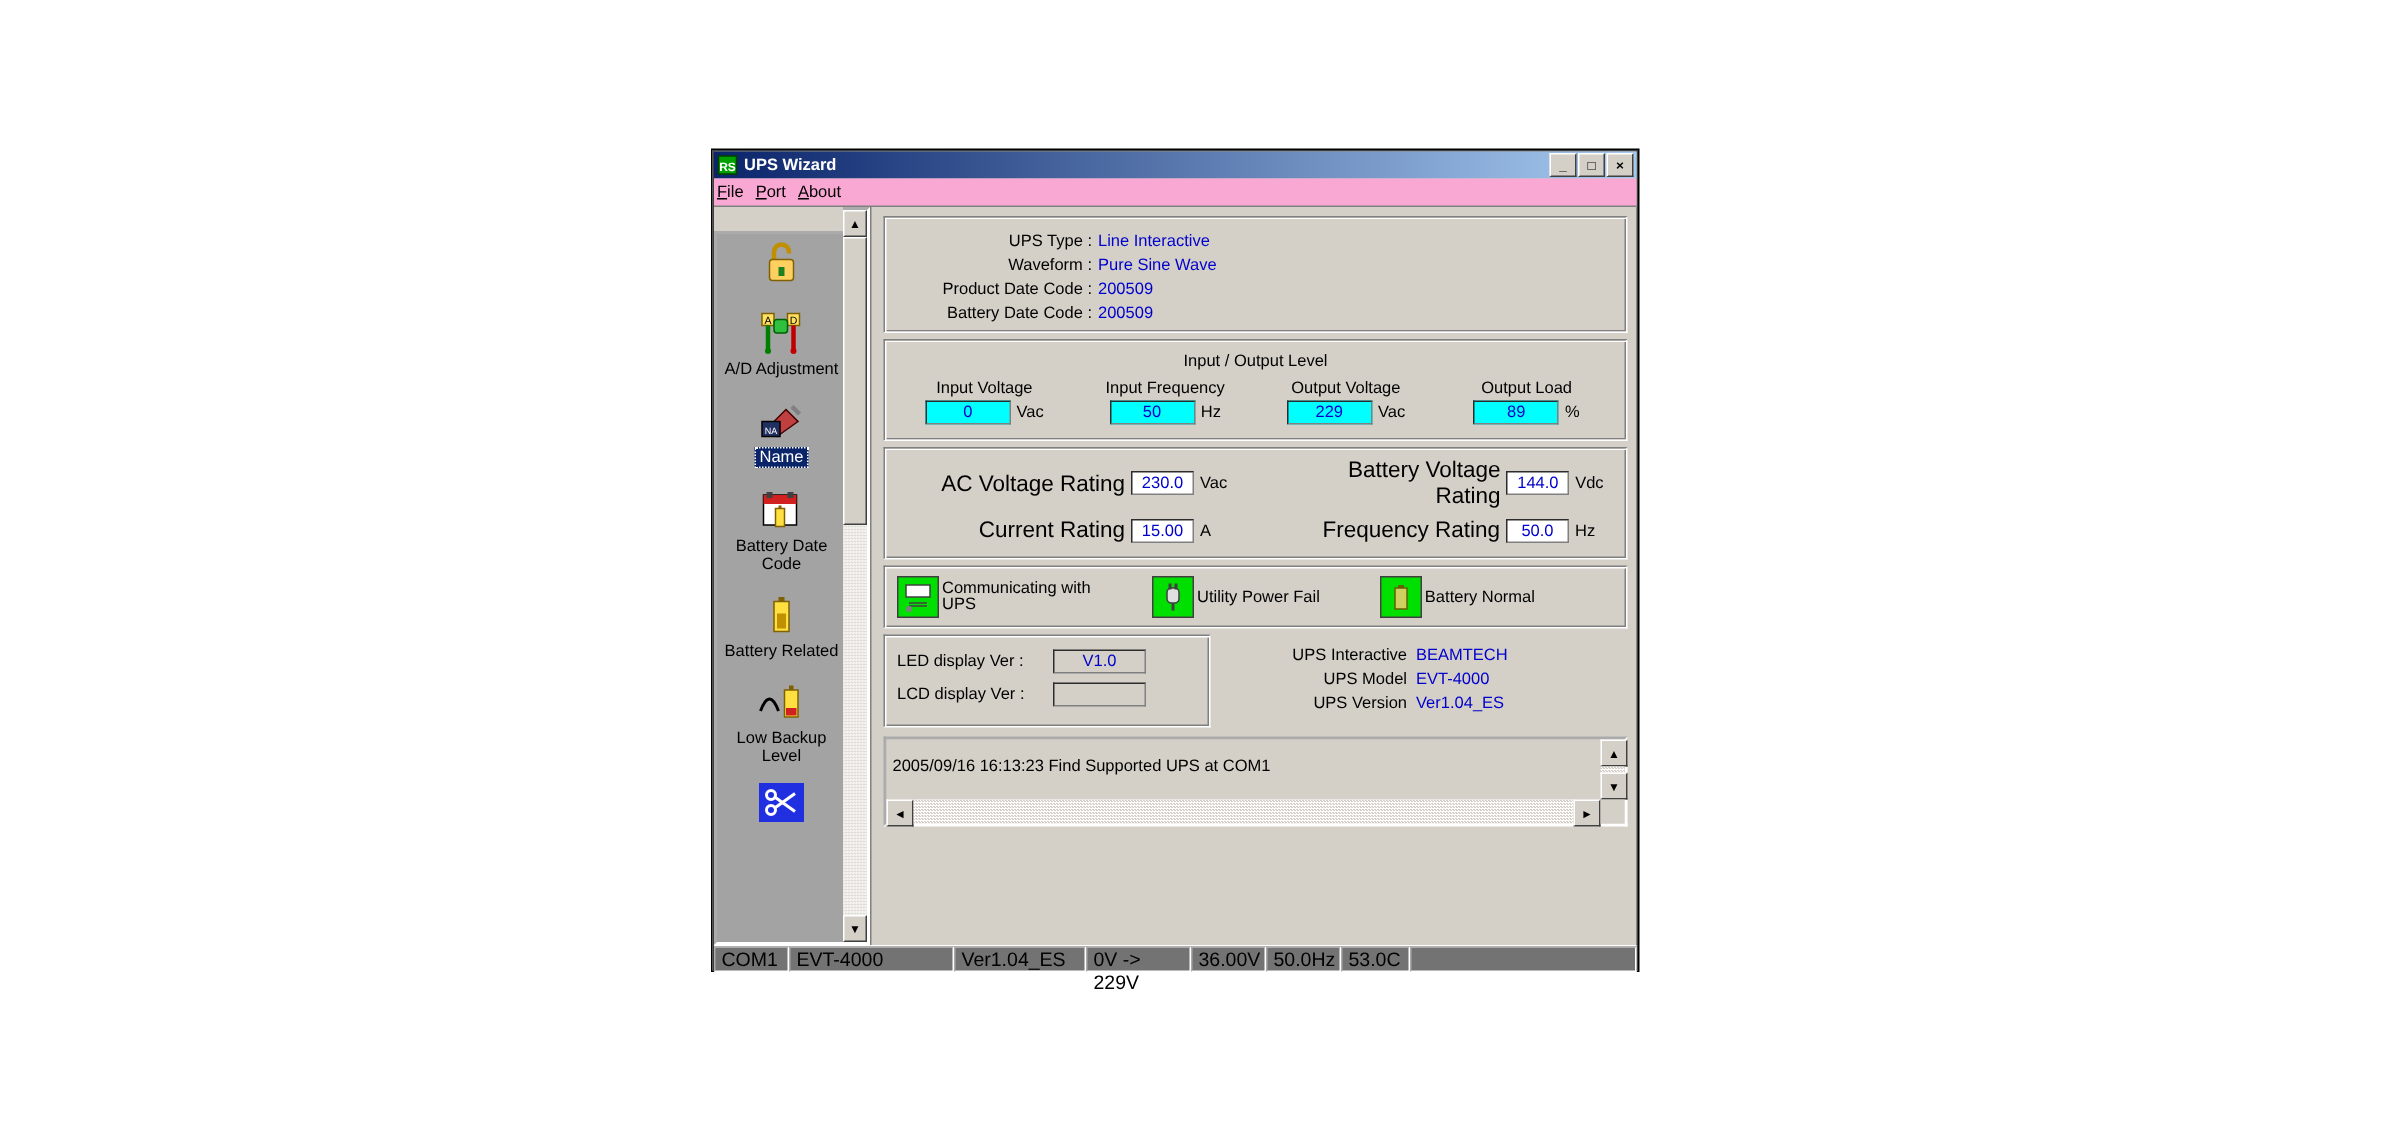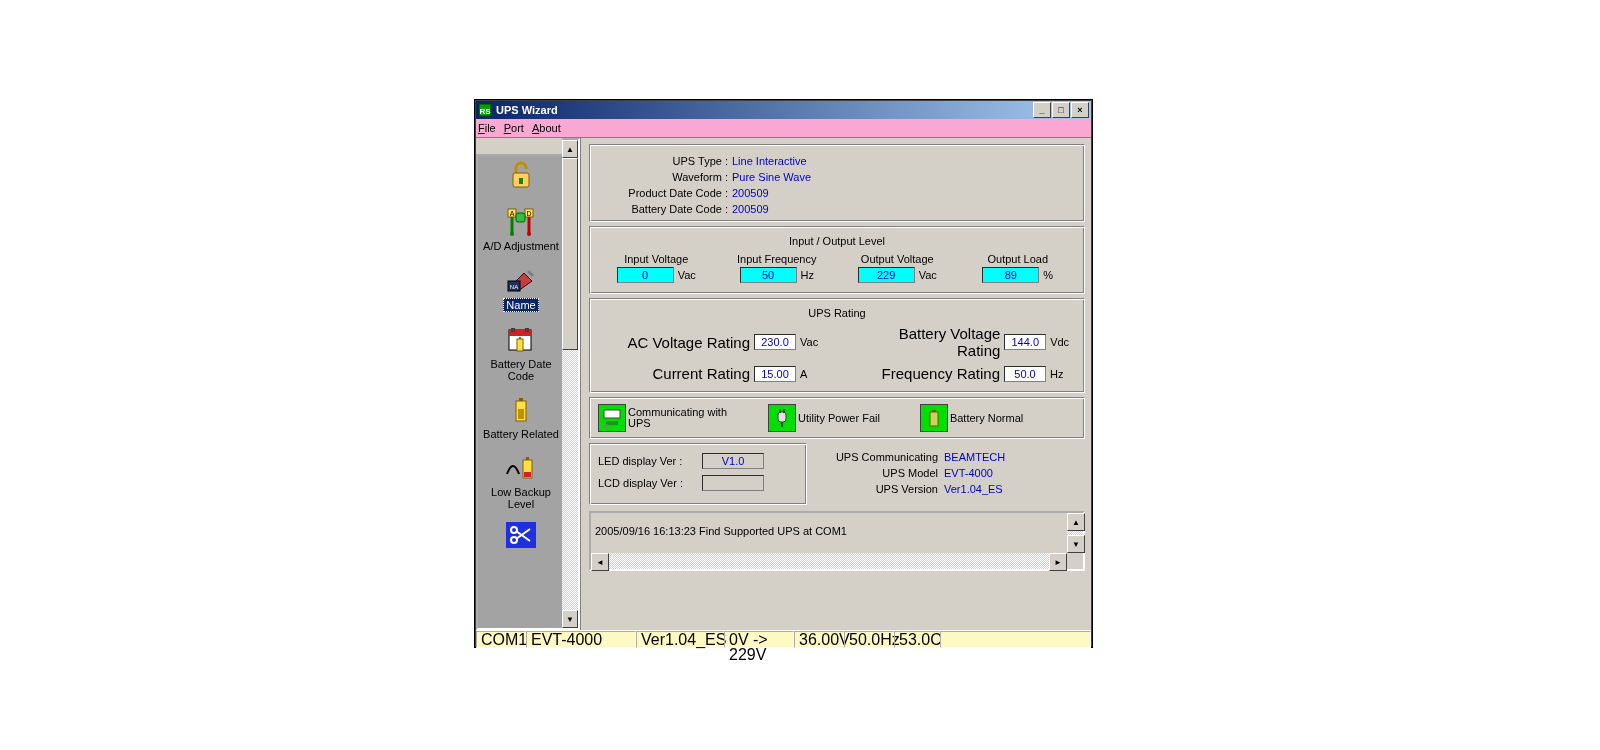--- a/index.html
+++ b/index.html
@@ -67,21 +67,21 @@
   
   .logwrap{border:2px inset #fff;height:56px;position:relative;background:#d4d0c8}
   .log-area{position:absolute;left:0;top:0;right:16px;bottom:16px;background:#d4d0c8;padding:12px 4px;font-size:11px;overflow:hidden}
   .log-vsb{position:absolute;right:0;top:0;bottom:16px;width:16px;background:#d4d0c8}
   .log-vsb .sbtn,.log-hsb .sbtn{width:16px;height:16px;background:#d4d0c8;border:1px solid #fff;border-right-color:#404040;border-bottom-color:#404040;display:flex;align-items:center;justify-content:center;font-size:8px;cursor:pointer}
   .log-vsb .strack{height:calc(100% - 32px);background:repeating-conic-gradient(#d4d0c8 0% 25%,#fff 0% 50%) 50%/2px 2px}
   .log-hsb{position:absolute;left:0;right:16px;bottom:0;height:16px;display:flex}
   .log-hsb .strack{flex:1;background:repeating-conic-gradient(#d4d0c8 0% 25%,#fff 0% 50%) 50%/2px 2px}
   .log-corner{position:absolute;right:0;bottom:0;width:16px;height:16px;background:#d4d0c8}
   
-  .statusbar{height:17px;background:#fef9c3;display:flex;align-items:flex-start;font-size:16px;border-top:1px solid #fff}
+  .statusbar{height:17px;background:#737373;display:flex;align-items:flex-start;font-size:13px;border-top:1px solid #fff}
   .statusbar .cell{height:15px;border:1px inset #fff;padding:0 4px;line-height:15px;margin-right:0}
   
   svg{display:block}
 </style>
 </head>
 <body>
 
 <div class="screen">
   <div class="win">
 
@@ -259,21 +259,20 @@
               <div class="io-lab">Output Load</div>
               <div class="io-valwrap">
                   <div class="io-val">89</div>
                   <span class="unit">%</span>
                 </div>
             </div>
           </div>
         </div>
 
         <div class="groupbox">
-          <div class="section-title">UPS Rating</div>
           <div class="rating-grid">
             <div class="rating-item">
                 <span class="rlab">AC Voltage Rating</span>
                 <span class="rval">230.0</span>
                 <span class="runit">Vac</span>
               </div>
             <div class="rating-item">
                 <span class="rlab">Battery Voltage Rating</span>
                 <span class="rval">144.0</span>
                 <span class="runit">Vdc</span>
@@ -332,21 +331,21 @@
                 <span class="vlab">LED display Ver :</span>
                 <span class="vval">V1.0</span>
               </div>
             <div class="vrow">
                 <span class="vlab">LCD display Ver :</span>
                 <span class="vval"></span>
               </div>
           </div>
           <div class="man-box">
             <div class="mrow">
-                <span class="mlab">UPS Communicating</span>
+                <span class="mlab">UPS Interactive</span>
                 <span class="mval">BEAMTECH</span>
               </div>
             <div class="mrow">
                 <span class="mlab">UPS Model</span>
                 <span class="mval">EVT-4000</span>
               </div>
             <div class="mrow">
                 <span class="mlab">UPS Version</span>
                 <span class="mval">Ver1.04_ES</span>
               </div>

